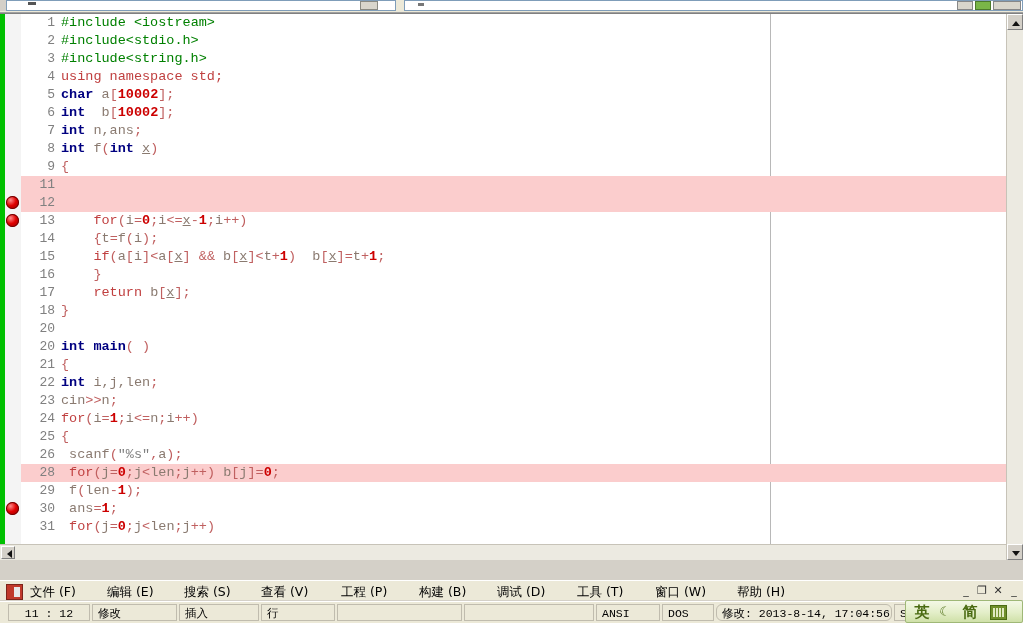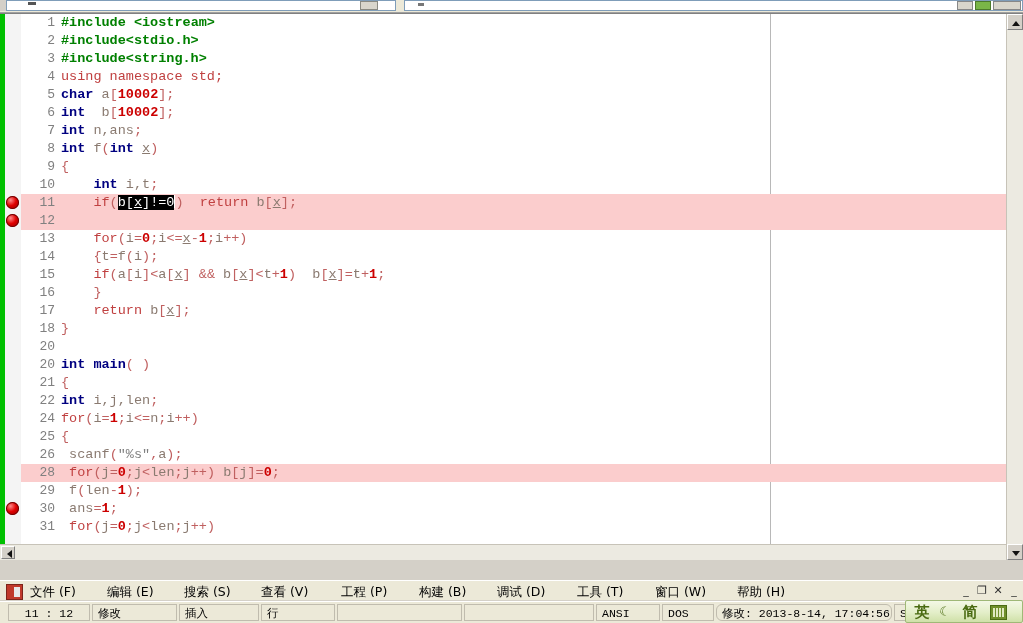--- a/index.html
+++ b/index.html
@@ -27,21 +27,21 @@
   .marginline{position:absolute;left:749px;top:0;width:1px;height:100%;background:#b8b8b8;}
 
   .row{position:relative;height:18px;line-height:18px;white-space:pre;}
   .row.hl{background:#fbcdcd;}
   .row.hl .ln{background:#fbcdcd;}
   .ln{position:absolute;left:0;top:0;width:34px;text-align:right;color:#808080;
       font-family:"Liberation Mono","DejaVu Sans Mono",monospace;font-size:13px;}
   .src{position:absolute;left:40px;top:0;font-family:"Liberation Mono","DejaVu Sans Mono",monospace;font-size:13.5px;color:#7a6a60;}
 
   .k{color:#000080;font-weight:bold;}       
-  .pp{color:#008000;font-weight:bold;}                        
+  .pp{color:#008000;}                        
   .n{color:#cc0000;font-weight:bold;}        
   .id{color:#8a7a70;}                        
   .op{color:#c06060;}                        
   .st{color:#808080;}                        
   .fn{color:#c04040;}                        
   .u{text-decoration:underline;}
   .sel{background:#000;color:#fff;}
   .caret{display:inline-block;width:1px;height:13px;background:#fff;vertical-align:-2px;}
 
   .bp{position:absolute;left:6px;width:13px;height:13px;border-radius:50%;
@@ -112,33 +112,33 @@
       <div class="marginline"></div>
     <div class="row"><span class="ln">1</span><span class="src"><span class="pp">#include</span> <span class="pp">&lt;iostream&gt;</span></span></div>
         <div class="row"><span class="ln">2</span><span class="src"><span class="pp">#include&lt;stdio.h&gt;</span></span></div>
         <div class="row"><span class="ln">3</span><span class="src"><span class="pp">#include&lt;string.h&gt;</span></span></div>
         <div class="row"><span class="ln">4</span><span class="src"><span class="fn">using namespace std;</span></span></div>
         <div class="row"><span class="ln">5</span><span class="src"><span class="k">char</span> <span class="id">a</span><span class="op">[</span><span class="n">10002</span><span class="op">];</span></span></div>
         <div class="row"><span class="ln">6</span><span class="src"><span class="k">int</span>  <span class="id">b</span><span class="op">[</span><span class="n">10002</span><span class="op">];</span></span></div>
         <div class="row"><span class="ln">7</span><span class="src"><span class="k">int</span> <span class="id">n,ans</span><span class="op">;</span></span></div>
         <div class="row"><span class="ln">8</span><span class="src"><span class="k">int</span> <span class="id">f</span><span class="op">(</span><span class="k">int</span> <span class="id u">x</span><span class="op">)</span></span></div>
         <div class="row"><span class="ln">9</span><span class="src"><span class="op">{</span></span></div>
-        <div class="row"><span class="ln">10</span><span class="src">    <span class="k">int</span> <span class="id">i,t</span><span class="op">;</span></span></div>
-        <div class="row hl"><span class="ln">11</span><span class="src">    <span class="fn">if</span><span class="op">(</span><span class="sel">b[<span class="u">x</span>]!=0</span><span class="caret"></span><span class="op">)</span>  <span class="fn">return</span> <span class="id">b</span><span class="op">[</span><span class="id u">x</span><span class="op">];</span></span></div>
+        <div class="row hl"><span class="ln">11</span></div>
         <div class="row hl"><span class="ln">12</span><span class="src"></span></div>
         <div class="row"><span class="ln">13</span><span class="src">    <span class="fn">for</span><span class="op">(</span><span class="id">i</span><span class="op">=</span><span class="n">0</span><span class="op">;</span><span class="id">i</span><span class="op">&lt;=</span><span class="id u">x</span><span class="op">-</span><span class="n">1</span><span class="op">;</span><span class="id">i</span><span class="op">++)</span></span></div>
         <div class="row"><span class="ln">14</span><span class="src">    <span class="op">{</span><span class="id">t</span><span class="op">=</span><span class="id">f</span><span class="op">(</span><span class="id">i</span><span class="op">);</span></span></div>
         <div class="row"><span class="ln">15</span><span class="src">    <span class="fn">if</span><span class="op">(</span><span class="id">a</span><span class="op">[</span><span class="id">i</span><span class="op">]&lt;</span><span class="id">a</span><span class="op">[</span><span class="id u">x</span><span class="op">]</span> <span class="op">&amp;&amp;</span> <span class="id">b</span><span class="op">[</span><span class="id u">x</span><span class="op">]&lt;</span><span class="id">t</span><span class="op">+</span><span class="n">1</span><span class="op">)</span>  <span class="id">b</span><span class="op">[</span><span class="id u">x</span><span class="op">]=</span><span class="id">t</span><span class="op">+</span><span class="n">1</span><span class="op">;</span></span></div>
         <div class="row"><span class="ln">16</span><span class="src">    <span class="op">}</span></span></div>
         <div class="row"><span class="ln">17</span><span class="src">    <span class="fn">return</span> <span class="id">b</span><span class="op">[</span><span class="id u">x</span><span class="op">];</span></span></div>
         <div class="row"><span class="ln">18</span><span class="src"><span class="op">}</span></span></div>
         <div class="row"><span class="ln">20</span><span class="src"></span></div>
         <div class="row"><span class="ln">20</span><span class="src"><span class="k">int</span> <span class="k">main</span><span class="op">( )</span></span></div>
         <div class="row"><span class="ln">21</span><span class="src"><span class="op">{</span></span></div>
         <div class="row"><span class="ln">22</span><span class="src"><span class="k">int</span> <span class="id">i,j,len</span><span class="op">;</span></span></div>
+        <div class="row"><span class="ln">23</span><span class="src"><span class="id">cin</span><span class="op">&gt;&gt;</span><span class="id">n</span><span class="op">;</span></span></div>
         <div class="row"><span class="ln">24</span><span class="src"><span class="fn">for</span><span class="op">(</span><span class="id">i</span><span class="op">=</span><span class="n">1</span><span class="op">;</span><span class="id">i</span><span class="op">&lt;=</span><span class="id">n</span><span class="op">;</span><span class="id">i</span><span class="op">++)</span></span></div>
         <div class="row"><span class="ln">25</span><span class="src"><span class="op">{</span></span></div>
         <div class="row"><span class="ln">26</span><span class="src"> <span class="id">scanf</span><span class="op">(</span><span class="st">"%s"</span><span class="op">,</span><span class="id">a</span><span class="op">);</span></span></div>
         <div class="row hl"><span class="ln">28</span><span class="src"> <span class="fn">for</span><span class="op">(</span><span class="id">j</span><span class="op">=</span><span class="n">0</span><span class="op">;</span><span class="id">j</span><span class="op">&lt;</span><span class="id">len</span><span class="op">;</span><span class="id">j</span><span class="op">++)</span> <span class="id">b</span><span class="op">[</span><span class="id">j</span><span class="op">]=</span><span class="n">0</span><span class="op">;</span></span></div>
         <div class="row"><span class="ln">29</span><span class="src"> <span class="id">f</span><span class="op">(</span><span class="id">len</span><span class="op">-</span><span class="n">1</span><span class="op">);</span></span></div>
         <div class="row"><span class="ln">30</span><span class="src"> <span class="id">ans</span><span class="op">=</span><span class="n">1</span><span class="op">;</span></span></div>
         <div class="row"><span class="ln">31</span><span class="src"> <span class="fn">for</span><span class="op">(</span><span class="id">j</span><span class="op">=</span><span class="n">0</span><span class="op">;</span><span class="id">j</span><span class="op">&lt;</span><span class="id">len</span><span class="op">;</span><span class="id">j</span><span class="op">++)</span></span></div>
       </div>
     <div id="bp-layer">
         <div class="bp" style="top: 182px;"></div>

